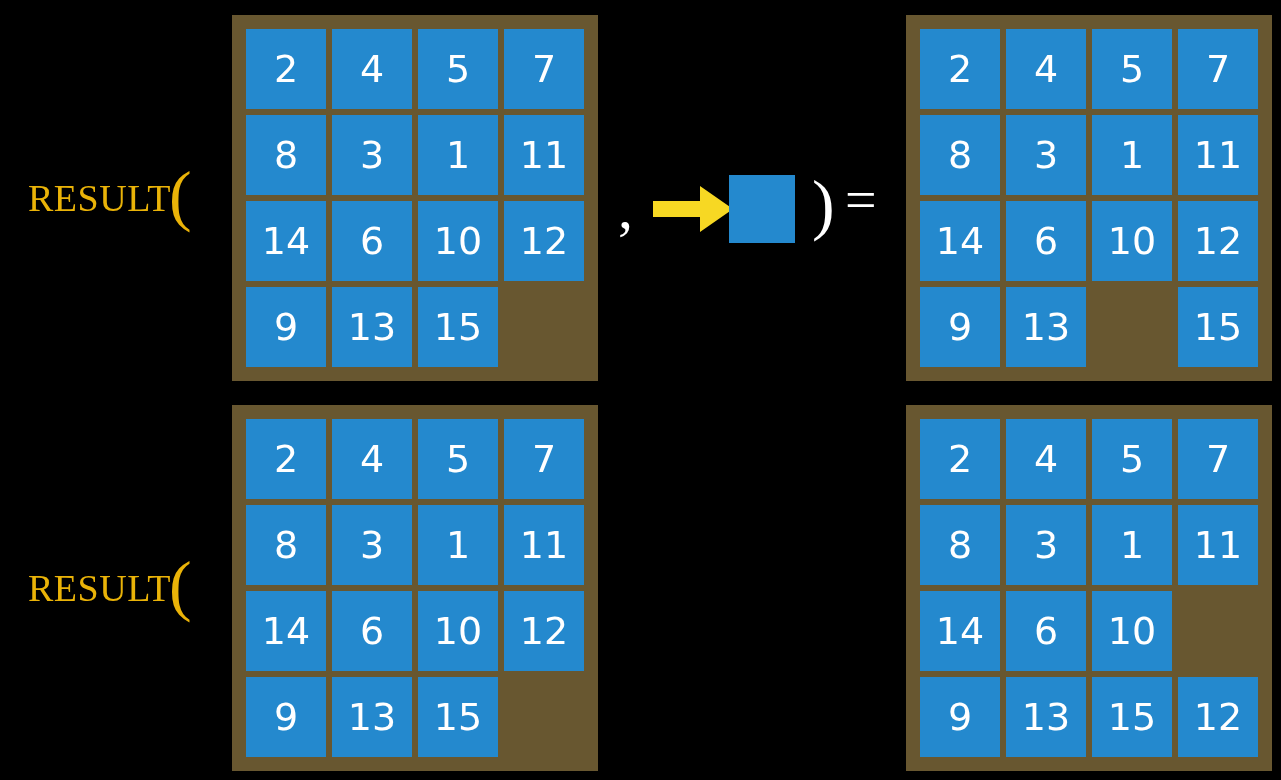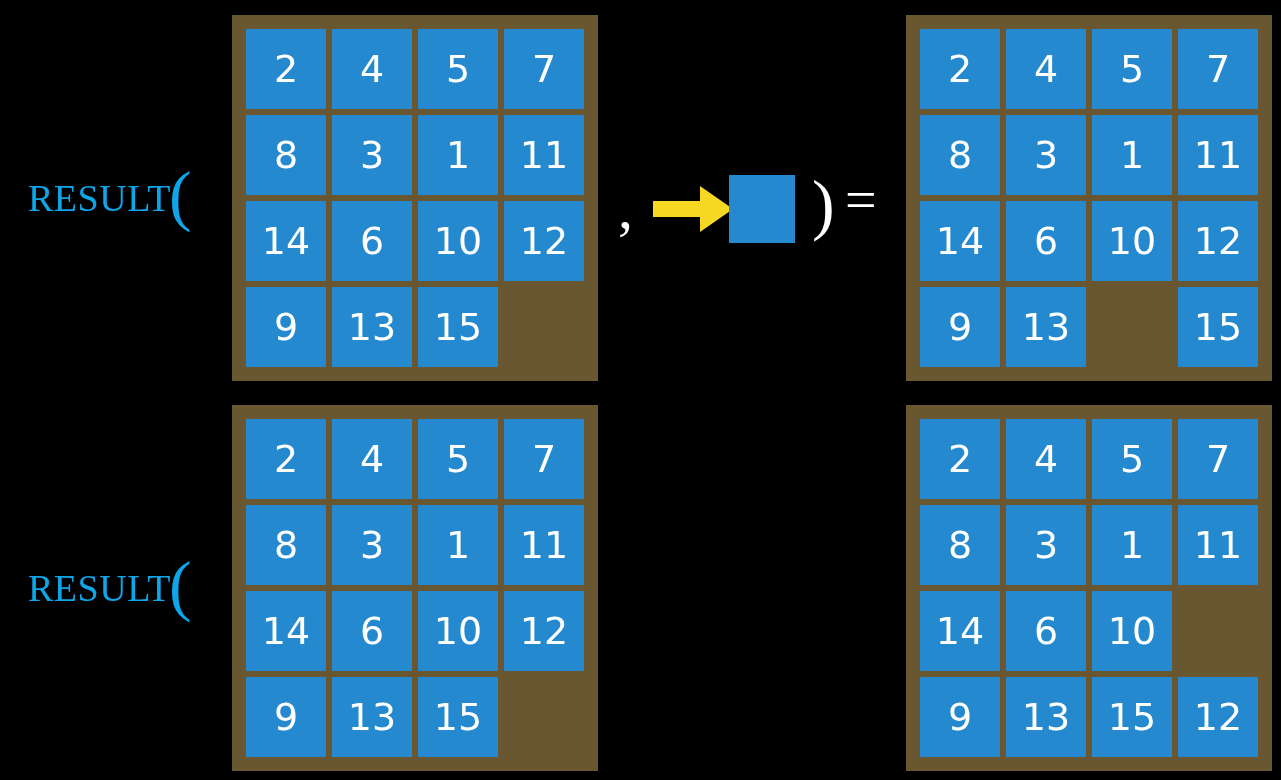--- a/index.html
+++ b/index.html
@@ -29,21 +29,21 @@
   }
   #row-top    { top: 0px; }
   #row-bottom { top: 390px; }
 
   
   .result-label {
     position: absolute;
     left: 28px;
     top: 50%;
     transform: translateY(-50%);
-    color: #0ea5e9;
+    color: #eab308;
     font-family: "Liberation Serif", "DejaVu Serif", serif;
     font-size: 54px;
     line-height: 1;
     letter-spacing: 0.5px;
     white-space: nowrap;
     font-variant: small-caps;
     text-transform: lowercase;
   }
   .result-label .paren-open {
     font-variant: normal;

